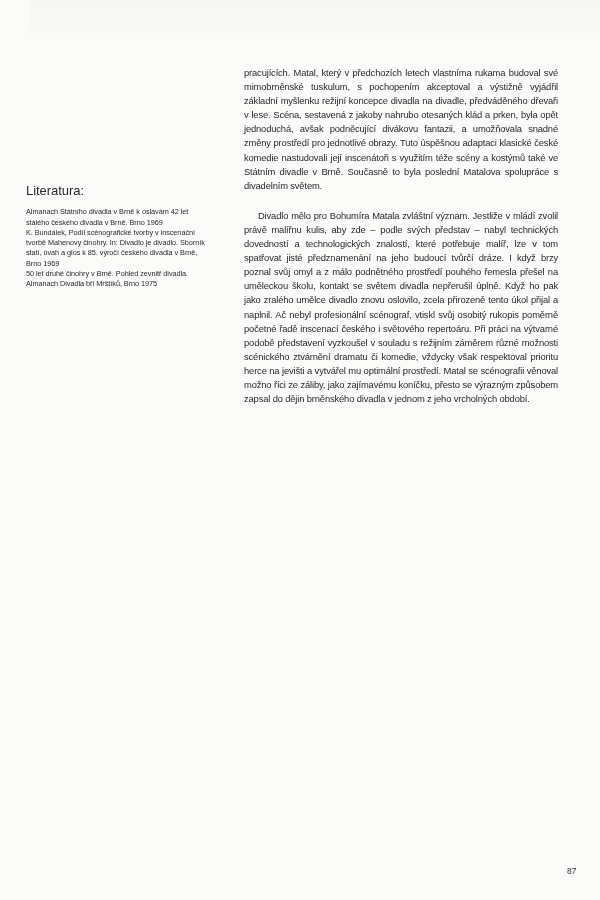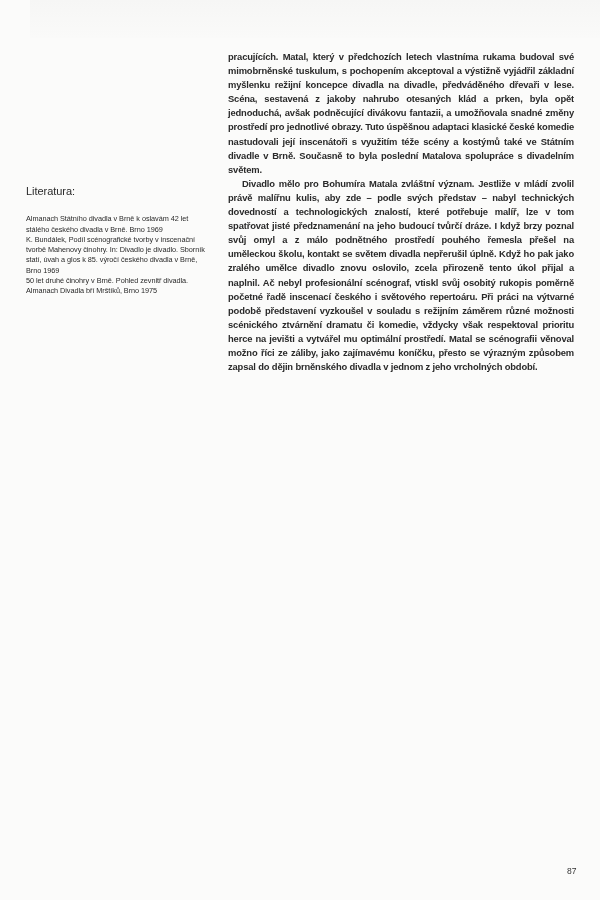--- a/index.html
+++ b/index.html
@@ -26,40 +26,39 @@
     .left-col {
       position: absolute;
       left: 26px;
       top: 186px;
       width: 180px;
       font-size: 7.3px;
       line-height: 10.3px;
       letter-spacing: -0.05px;
     }
     .left-col .lit-heading {
-      margin: 0 0 18px 0;
-      font-size: 11px;
+      margin: 0 0 11px 0;
+      font-size: 13px;
       font-weight: normal;
     }
     .left-col .ref {
       margin: 0;
     }
     .main-col {
       position: absolute;
       left: 228px;
       top: 50px;
       width: 346px;
       font-size: 9.4px;
       line-height: 14.1px;
       text-align: justify;
       letter-spacing: -0.15px;
     }
     .main-col p {
-      margin: 0;
-      font-weight: bold;
+      margin: 16px;
     }
     .main-col p.indent {
       text-indent: 14px;
     }
     .page-number {
       position: absolute;
       left: 567px;
       top: 866px;
       font-size: 8.5px;
       color: #333;

